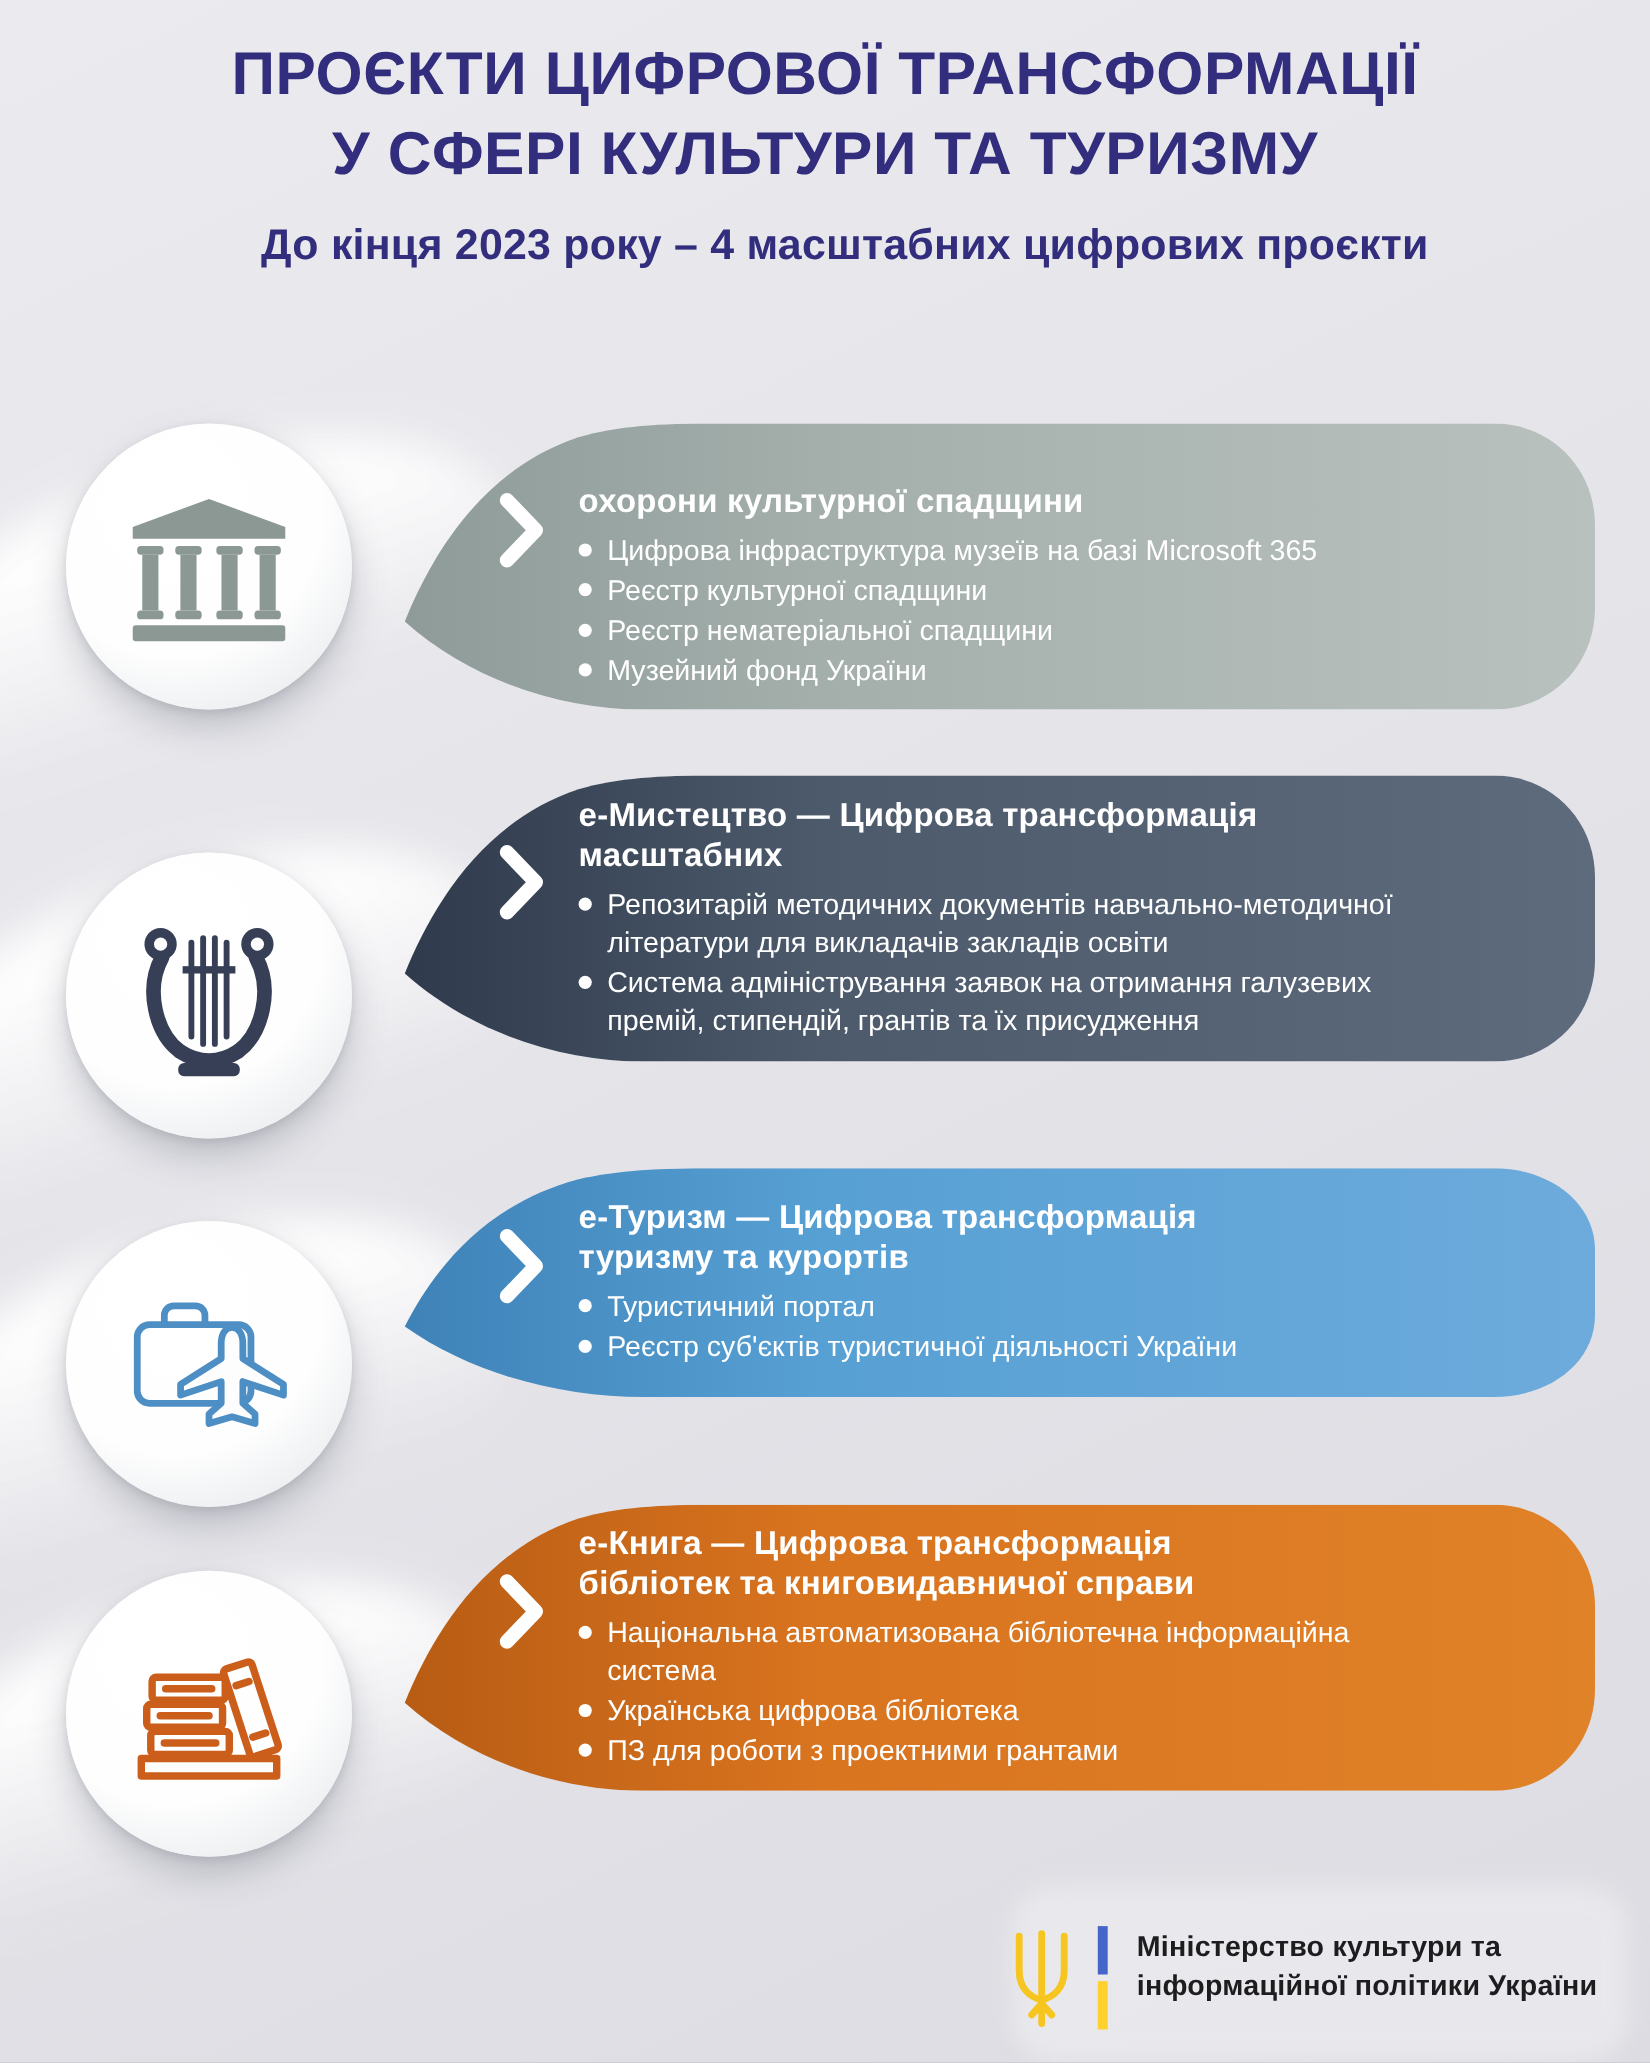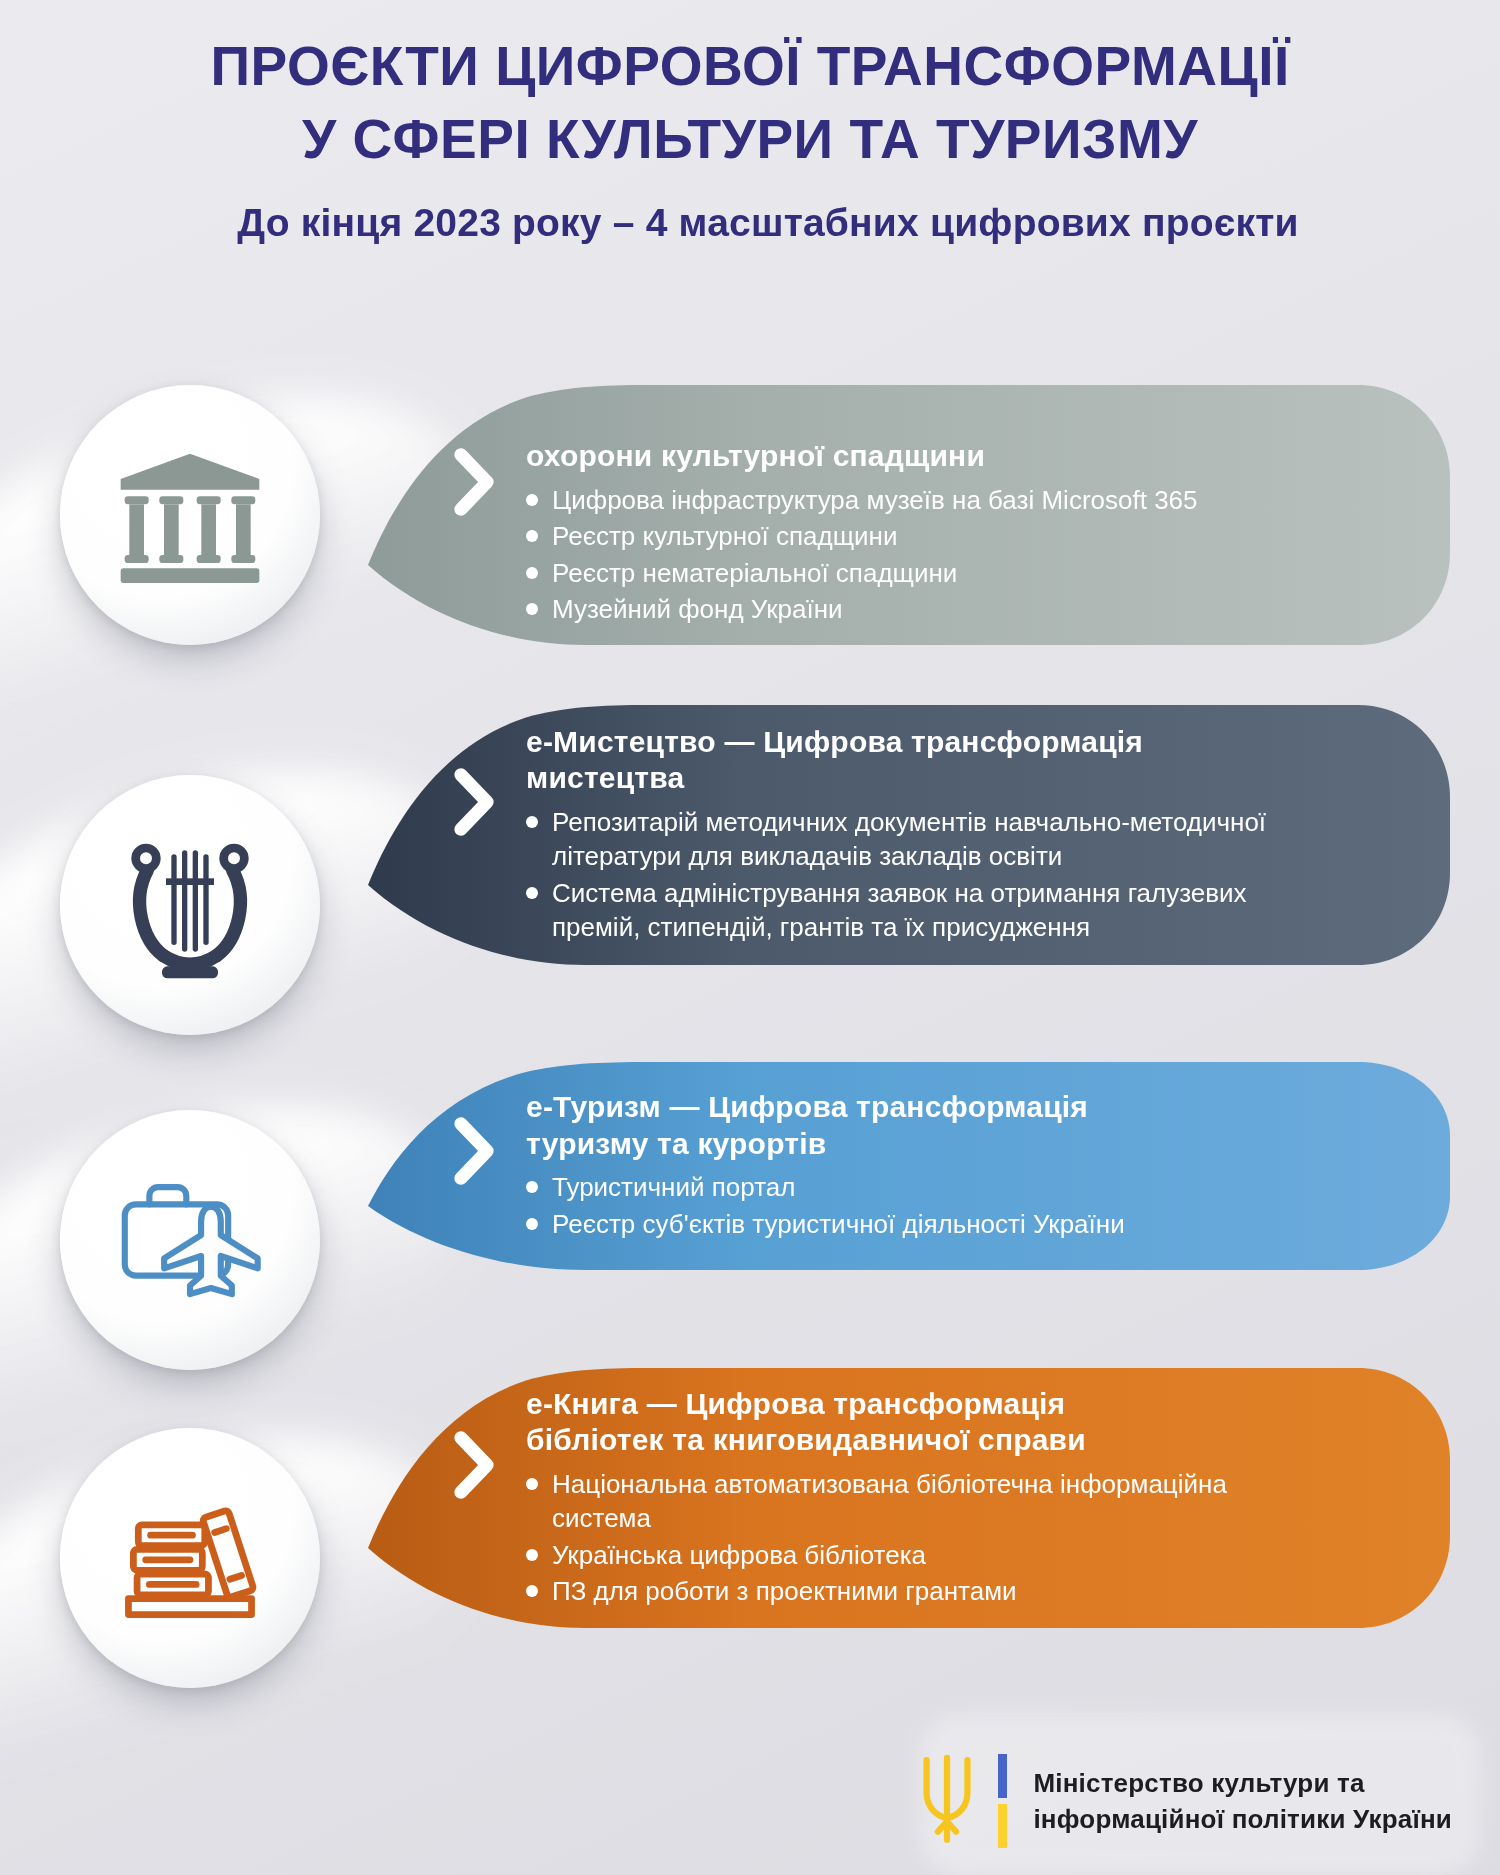--- a/index.html
+++ b/index.html
@@ -43,21 +43,21 @@
     display:flex;align-items:center;justify-content:center;}
   .circle-0{top:385px;}
   .circle-1{top:775px;}
   .circle-2{top:1110px;}
   .circle-3{top:1428px;}
   .icon-circle svg{width:160px;height:160px;}
 
   
   .footer-backdrop{position:absolute;right:20px;bottom:0;width:560px;height:160px;background:#f2f2f5;
     border-radius:40px;filter:blur(10px);opacity:.55;z-index:1;}
-  .footer{position:absolute;right:48px;bottom:24px;display:flex;align-items:center;z-index:2;}
+  .footer{position:absolute;right:48px;bottom:24px;display:flex;z-index:2;}
   .trident{width:74px;height:100px;}
   .flag-bar{display:flex;flex-direction:column;gap:6px;margin:0 26px 0 14px;}
   .fb-blue{width:9px;height:44px;background:#4566c8;}
   .fb-yellow{width:9px;height:44px;background:#ffd12f;}
   .ministry-text{color:#1d1d20;font-weight:bold;font-size:26px;line-height:1.4;letter-spacing:.2px;}
 </style>
 </head>
 <body>
 
 <div id="stage">
@@ -125,21 +125,21 @@
       </linearGradient>
         </defs>
       <path d="M -62 173 C -38 116, 8 40, 96 12 C 132 2, 170 0, 220 0 L 928 0 C 979 0, 1020 38, 1020 89 L 1020 161 C 1020 212, 979 250, 928 250 L 155 250 C 82 250, 0 226, -62 173 Z" fill="url(#g1)"></path>
     </svg>
     <svg class="chevron" viewBox="0 0 44 70">
       <polyline points="10,10 34,35 10,60" fill="none" stroke="#fff" stroke-width="12" stroke-linecap="round" stroke-linejoin="round"></polyline>
     </svg>
     <div class="card-body">
       <h2 class="card-title">
         <span>е-Мистецтво — Цифрова трансформація</span><br>
-        <span>мистецтва</span>
+        <span>масштабних</span>
       </h2>
       <ul class="bullets">
         <li class="bullet">
             <span class="dot"></span>
             <span>Репозитарій методичних документів навчально-методичної літератури для викладачів закладів освіти</span>
           </li>
         <li class="bullet">
             <span class="dot"></span>
             <span>Система адміністрування заявок на отримання галузевих премій, стипендій, грантів та їх присудження</span>
           </li>

